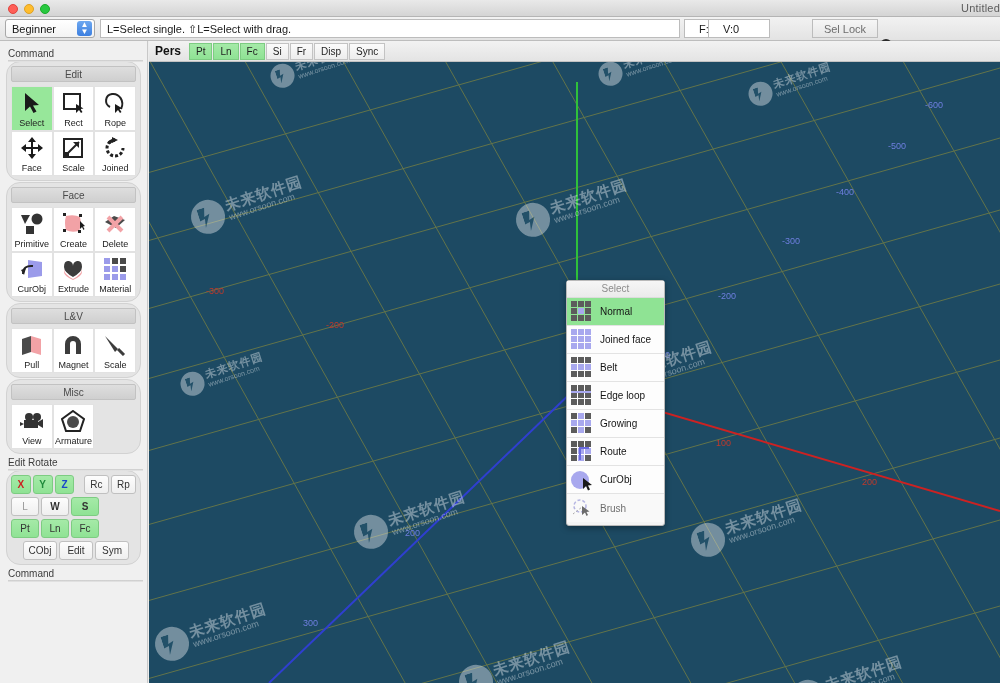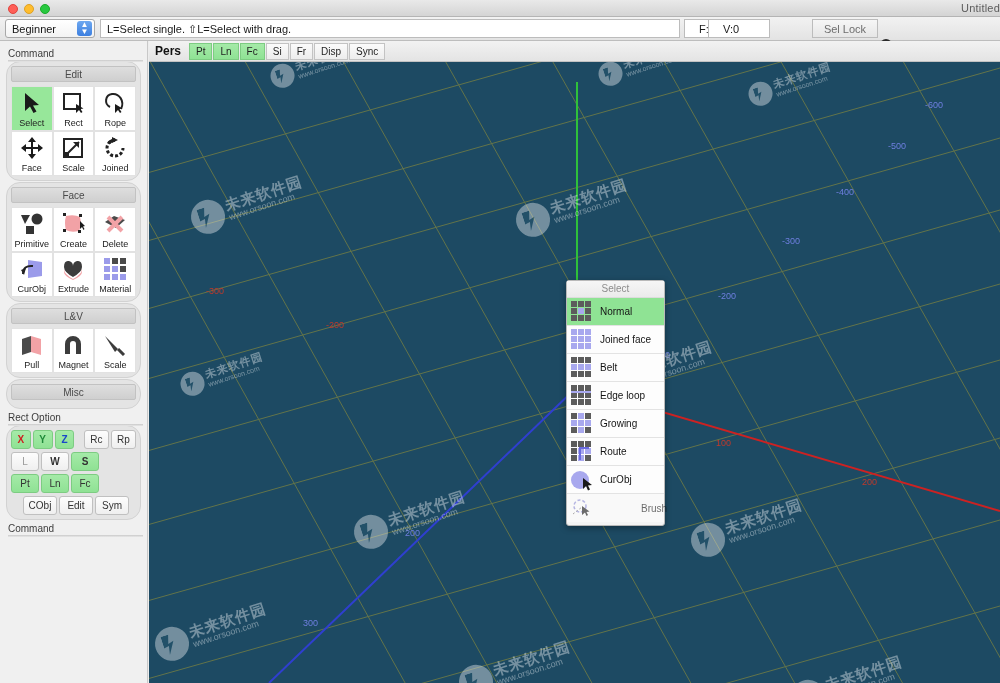--- a/index.html
+++ b/index.html
@@ -184,21 +184,21 @@
     border-bottom:1px solid #dcdcdc;
   }
   .popitem{
     display:flex; align-items:center; height:28px;
     background:#fdfdfd; border-bottom:1px solid #e3e3e3;
     padding-left:4px; cursor:pointer;
   }
   .popitem.sel{ background:#8fe394; }
   .popitem .pic{ width:22px; height:22px; flex:0 0 22px; }
   .popitem .plbl{ font-size:10px; color:#141414; margin-left:7px; }
-  .popitem.faded{ opacity:.62;gap:41px; }
+  .popitem.faded{ opacity:.62; }
   .gridico{ display:grid; grid-template-columns:repeat(3,6px); grid-template-rows:repeat(3,6px); gap:1px; width:20px;}
   .gc{ width:6px;height:6px; }
   .dark{ background:#5c5c5c; }
   .lav{ background:#a8a8ee; }
   .circ{ width:18px;height:18px;border-radius:50%;background:#a8a8ee;}
 </style>
 </head>
 <body>
 
 <div id="app">
@@ -420,23 +420,47 @@
                 <path d="M15 15 L21 21" stroke="#3c3c3c" stroke-width="3"></path>
               </svg>
           </span>
           <span class="tl">Scale</span>
         </div>
       </div>
     </div>
 
     <div class="group">
       <div class="grp-head">Misc</div>
-    </div>
-
-    <div class="sec-label ruled">Rect Option</div>
+      <div class="tiles misc">
+        <div class="tile">
+          <span class="ic">
+            <svg width="24" height="20" viewBox="0 0 24 20">
+                <circle cx="9" cy="6" r="4" fill="#333"></circle>
+                <circle cx="17" cy="6" r="4" fill="#333"></circle>
+                <rect x="4" y="9" width="14" height="8" fill="#333"></rect>
+                <path d="M18 11 L23 8 L23 17 L18 14 Z" fill="#333"></path>
+                <path d="M0 11 L4 13 L0 15 Z" fill="#333"></path>
+              </svg>
+          </span>
+          <span class="tl">View</span>
+        </div>
+        <div class="tile">
+          <span class="ic">
+            <svg width="24" height="22" viewBox="0 0 24 22">
+                <path d="M12 1 L23 9 L19 21 L5 21 L1 9 Z" fill="none" stroke="#222" stroke-width="2"></path>
+                <circle cx="12" cy="12" r="6" fill="#4a4a4a"></circle>
+              </svg>
+          </span>
+          <span class="tl">Armature</span>
+        </div>
+        <div class="tile"></div>
+      </div>
+    </div>
+
+    <div class="sec-label ruled">Edit Rotate</div>
     <div class="group" id="editopt">
       <div class="row">
         <div class="obtn g" style="color:#cc2222;font-weight:bold">X</div>
         <div class="obtn g" style="color:#1f8a3a;font-weight:bold">Y</div>
         <div class="obtn g" style="color:#1a48c9;font-weight:bold">Z</div>
         <div class="sp"></div>
         <div class="obtn w">Rc</div>
         <div class="obtn w">Rp</div>
       </div>
       <div class="row">

